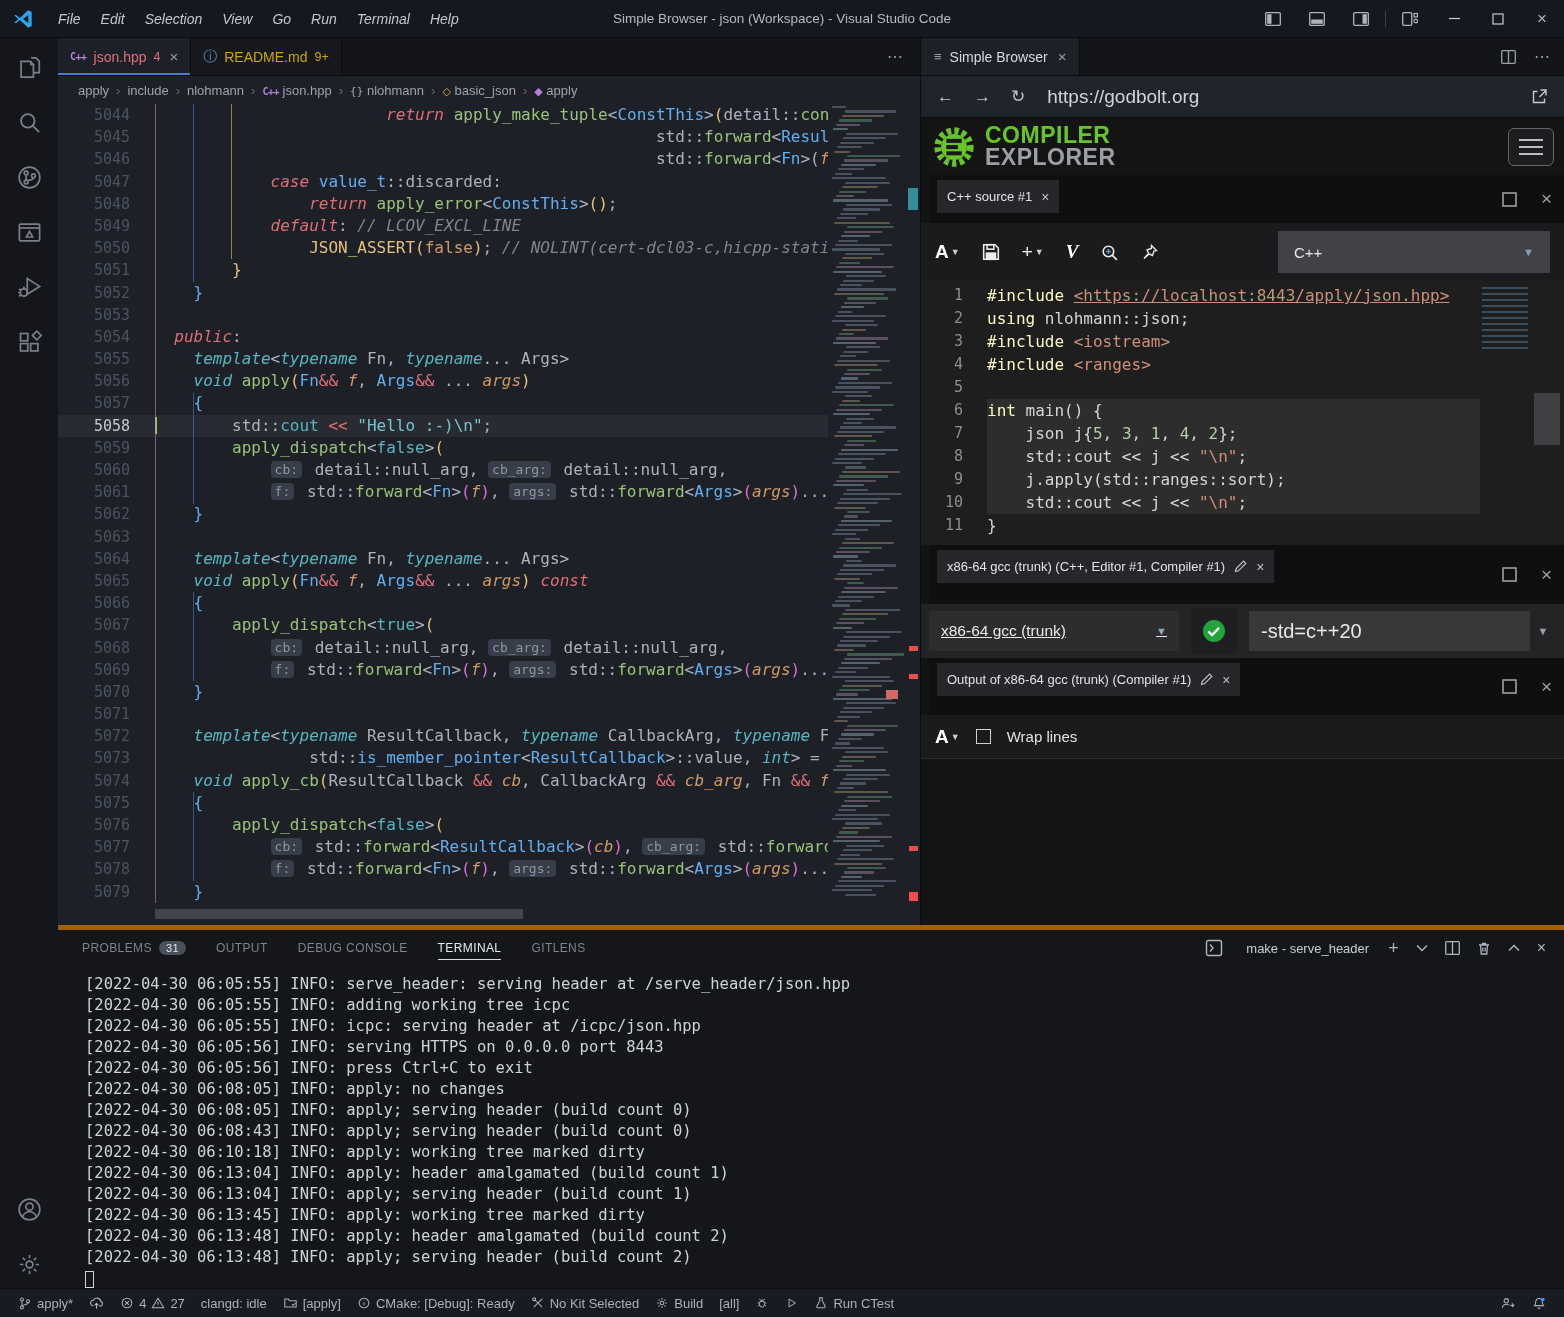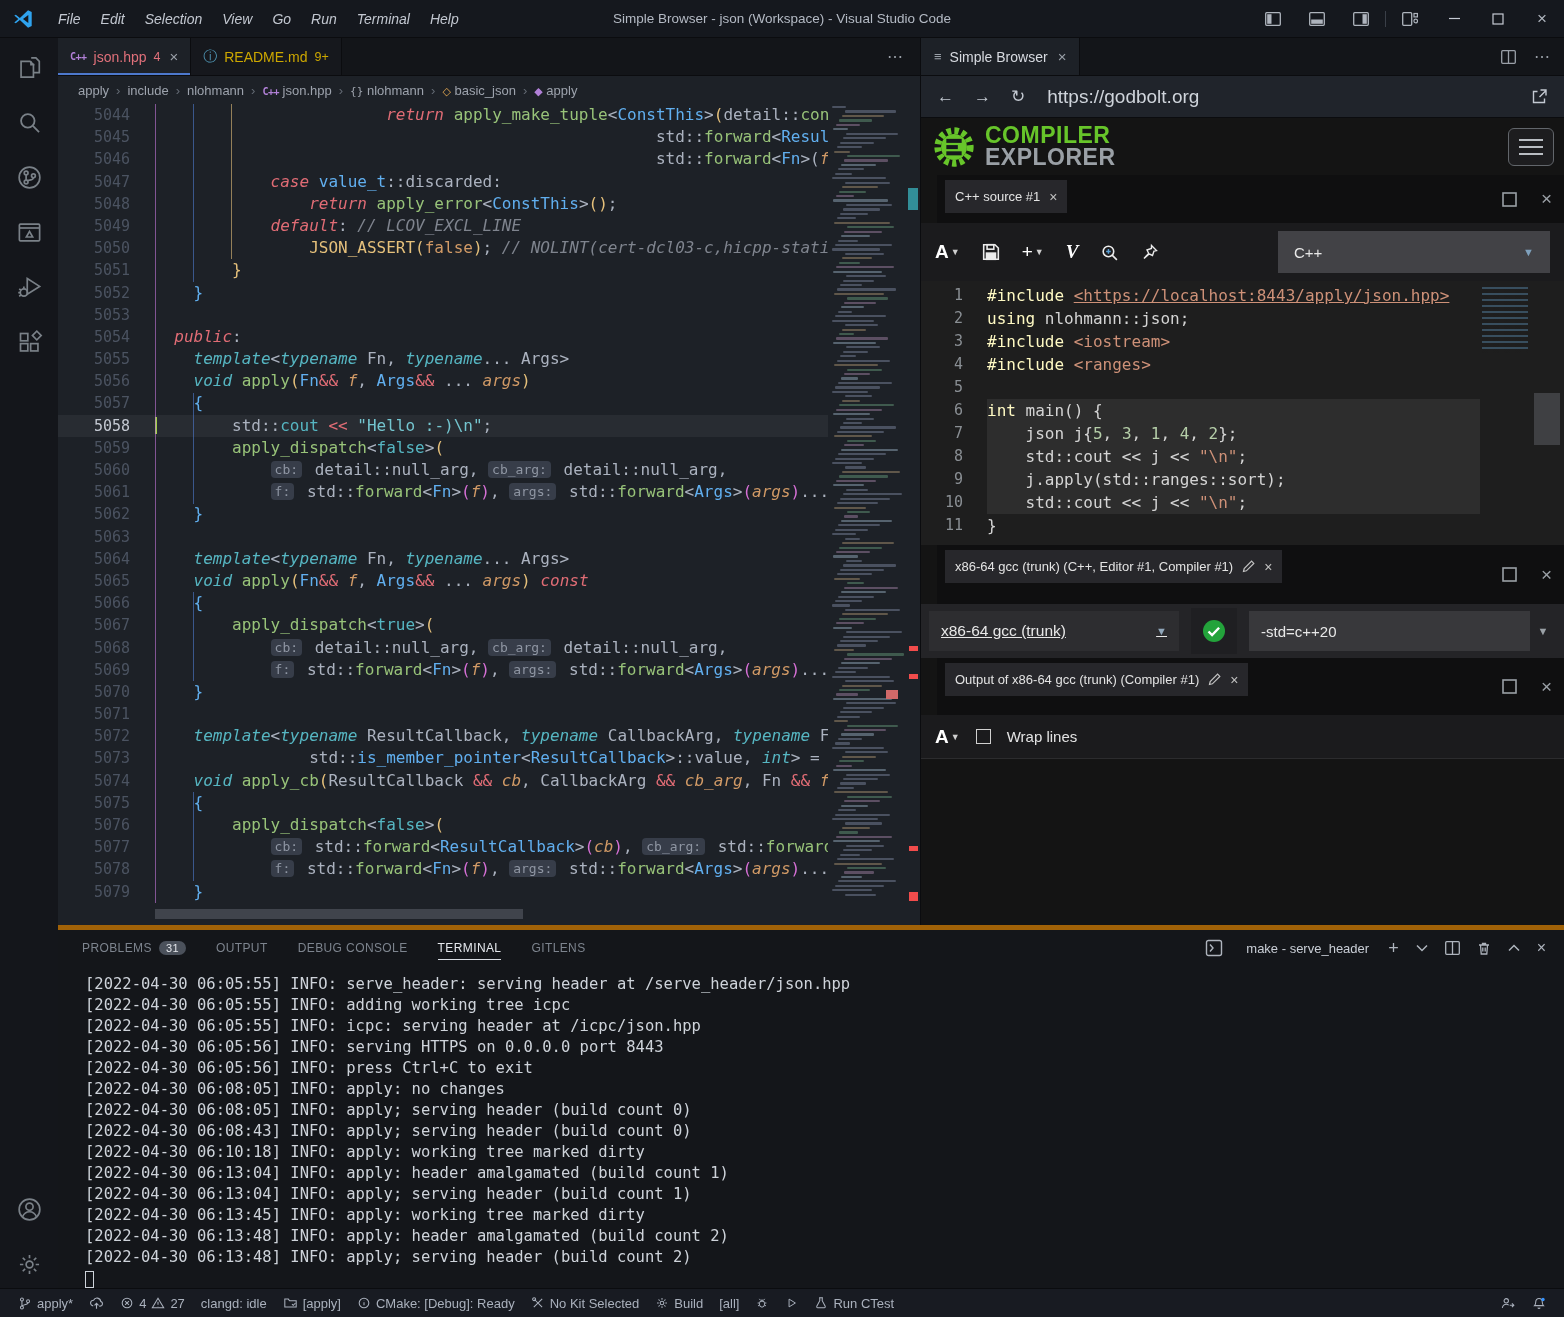--- a/index.html
+++ b/index.html
@@ -91,21 +91,21 @@
   .url-text { flex:1; font-size:19px; color:#cfd4db; margin-left:2px; }
 
   .ce-head { position:absolute; top:80px; left:0; right:0; height:57px; background:#141414; display:flex; align-items:center; padding:0 10px; }
   .ce-logo-text { margin-left:8px; font-weight:bold; line-height:.92; letter-spacing:.5px; }
   .ce-logo-text .l1 { color:#67c52a; font-size:23px; }
   .ce-logo-text .l2 { color:#9aa0a6; font-size:23px; }
   .hamburger { margin-left:auto; width:46px; height:38px; border:1px solid #62666b; border-radius:6px; background:#1d1d1f; display:grid; place-items:center; }
   .hamburger .bars { width:24px; height:16px;
     background:linear-gradient(#b9bdc2 0 2px,transparent 2px 7px,#b9bdc2 7px 9px,transparent 9px 14px,#b9bdc2 14px 16px); }
 
-  .pane-head { position:absolute; left:16px; right:0; background:#0f0f10; }
+  .pane-head { position:absolute; left:8px; right:0; background:#0f0f10; }
   .pane-tab { position:absolute; left:8px; top:5px; height:33px; background:#27272b; color:#e3e3e3; font-size:13px; display:flex; align-items:center; padding:0 10px; gap:9px; white-space:nowrap; }
   .pane-tab .px { color:#c2c2c2; font-size:14px; }
   .pane-icons { position:absolute; right:12px; top:50%; transform:translateY(-50%); display:flex; gap:24px; color:#9aa0a6; align-items:center; }
   .pane-icons .px { font-size:19px; }
 
   .src-tools { position:absolute; top:185px; left:0; right:0; height:58px; background:#1b1b1d; display:flex; align-items:center; gap:22px; padding:0 14px; color:#ececec; }
   .tool-a { font-weight:bold; font-size:19px; color:#fff; }
   .tool-caret { font-size:9px; color:#cfcfcf; vertical-align:3px; margin-left:2px; }
   .tool-v { font-style:italic; font-weight:bold; font-size:19px; color:#fff; font-family:"Liberation Serif",serif; }
   .lang-select { margin-left:auto; width:272px; height:42px; background:#424246; display:flex; align-items:center; padding:0 16px; font-size:15px; color:#e8e8e8; }
@@ -119,21 +119,21 @@
   .ce-b { color:#fef9c3; } .ce-o { color:#ce9178; } .ce-n { color:#b5cea8; } .ce-p { color:#d4d4d4; }
   .ce-l { color:#ce9178; text-decoration:underline; }
   .ce-mm { position:absolute; right:36px; top:6px; width:46px; height:66px; opacity:.8;
     background:repeating-linear-gradient(180deg,#3f5a6e 0 2px,transparent 2px 6px),repeating-linear-gradient(90deg,rgba(30,30,30,.55) 0 6px,transparent 6px 11px); }
   .ce-scroll { position:absolute; right:4px; top:112px; width:26px; height:52px; background:#3f4043; }
 
   .comp-row { position:absolute; top:566px; left:0; right:0; height:54px; background:#242427; display:flex; align-items:center; padding:0 8px; }
   .comp-select { width:250px; height:40px; background:#2d2d30; display:flex; align-items:center; padding:0 12px; font-size:15.5px; color:#e8e8e8;text-decoration:underline; }
   .comp-select .dd, .opt-dd { color:#8fa6ba; font-size:11px; margin-left:auto; }
   .check-wrap { width:46px; height:46px; background:#1f1f22; display:grid; place-items:center; margin-left:12px; }
-  .opt-input { flex:1; height:40px; background:#38383b; margin-left:12px; display:flex; align-items:center; padding:0 12px; font-size:15px; color:#e8e8e8; }
+  .opt-input { flex:1; height:40px; background:#38383b; margin-left:12px; display:flex; align-items:center; padding:0 12px; font-size:20px; color:#e8e8e8; }
   .row-dd { width:26px; text-align:center; color:#9aa0a6; font-size:11px; }
 
   .out-tools { position:absolute; top:677px; left:0; right:0; height:44px; background:#1b1b1d; border-bottom:1px solid #2c2c2e; display:flex; align-items:center; gap:16px; padding:0 14px; color:#e3e3e3; }
   .checkbox { width:15px; height:15px; border:1.6px solid #d0d0d0; background:transparent; }
   .wrap-label { font-size:15px; }
   .out-content { position:absolute; top:721px; left:0; right:0; bottom:0; background:#161616; padding:8px 0 0 2px; }
   .out-line { font-family:"DejaVu Sans Mono",monospace; font-size:15px; line-height:25.5px; color:#ededed; white-space:pre; }
 
   
   .panel { position:absolute; left:58px; top:925px; right:0; height:363px; background:#14161a; border-top:5px solid #a16207; }

